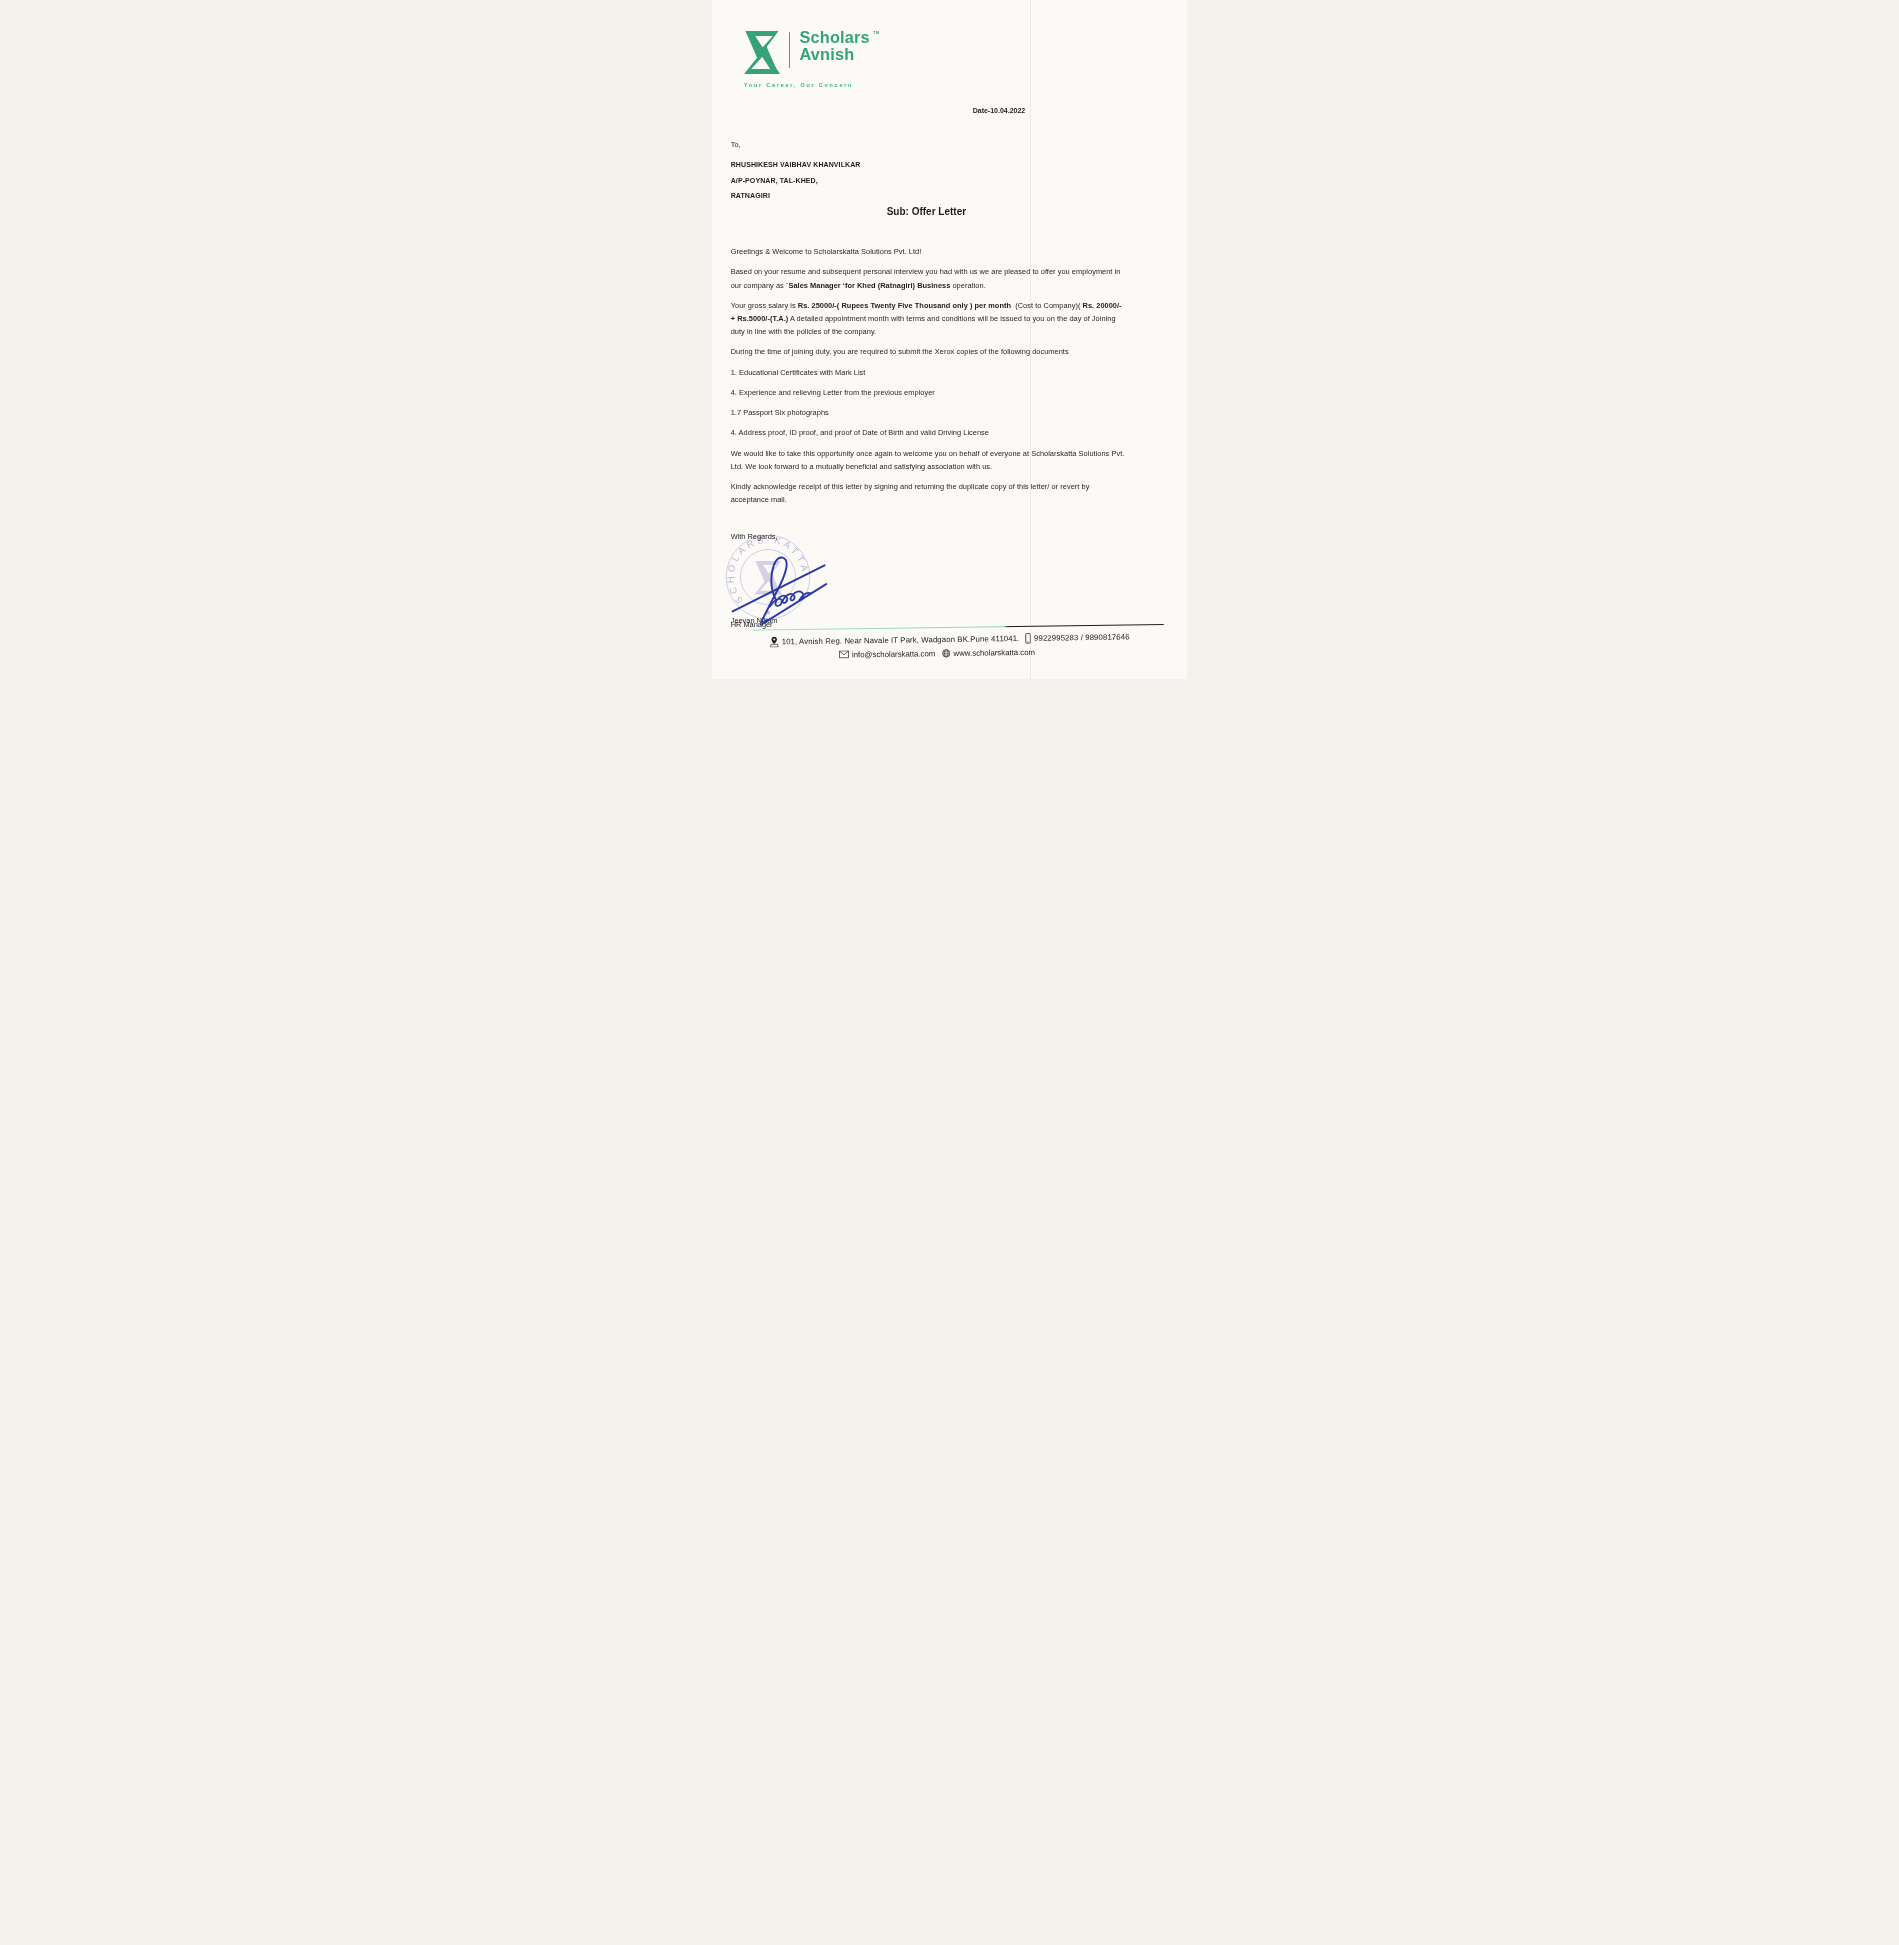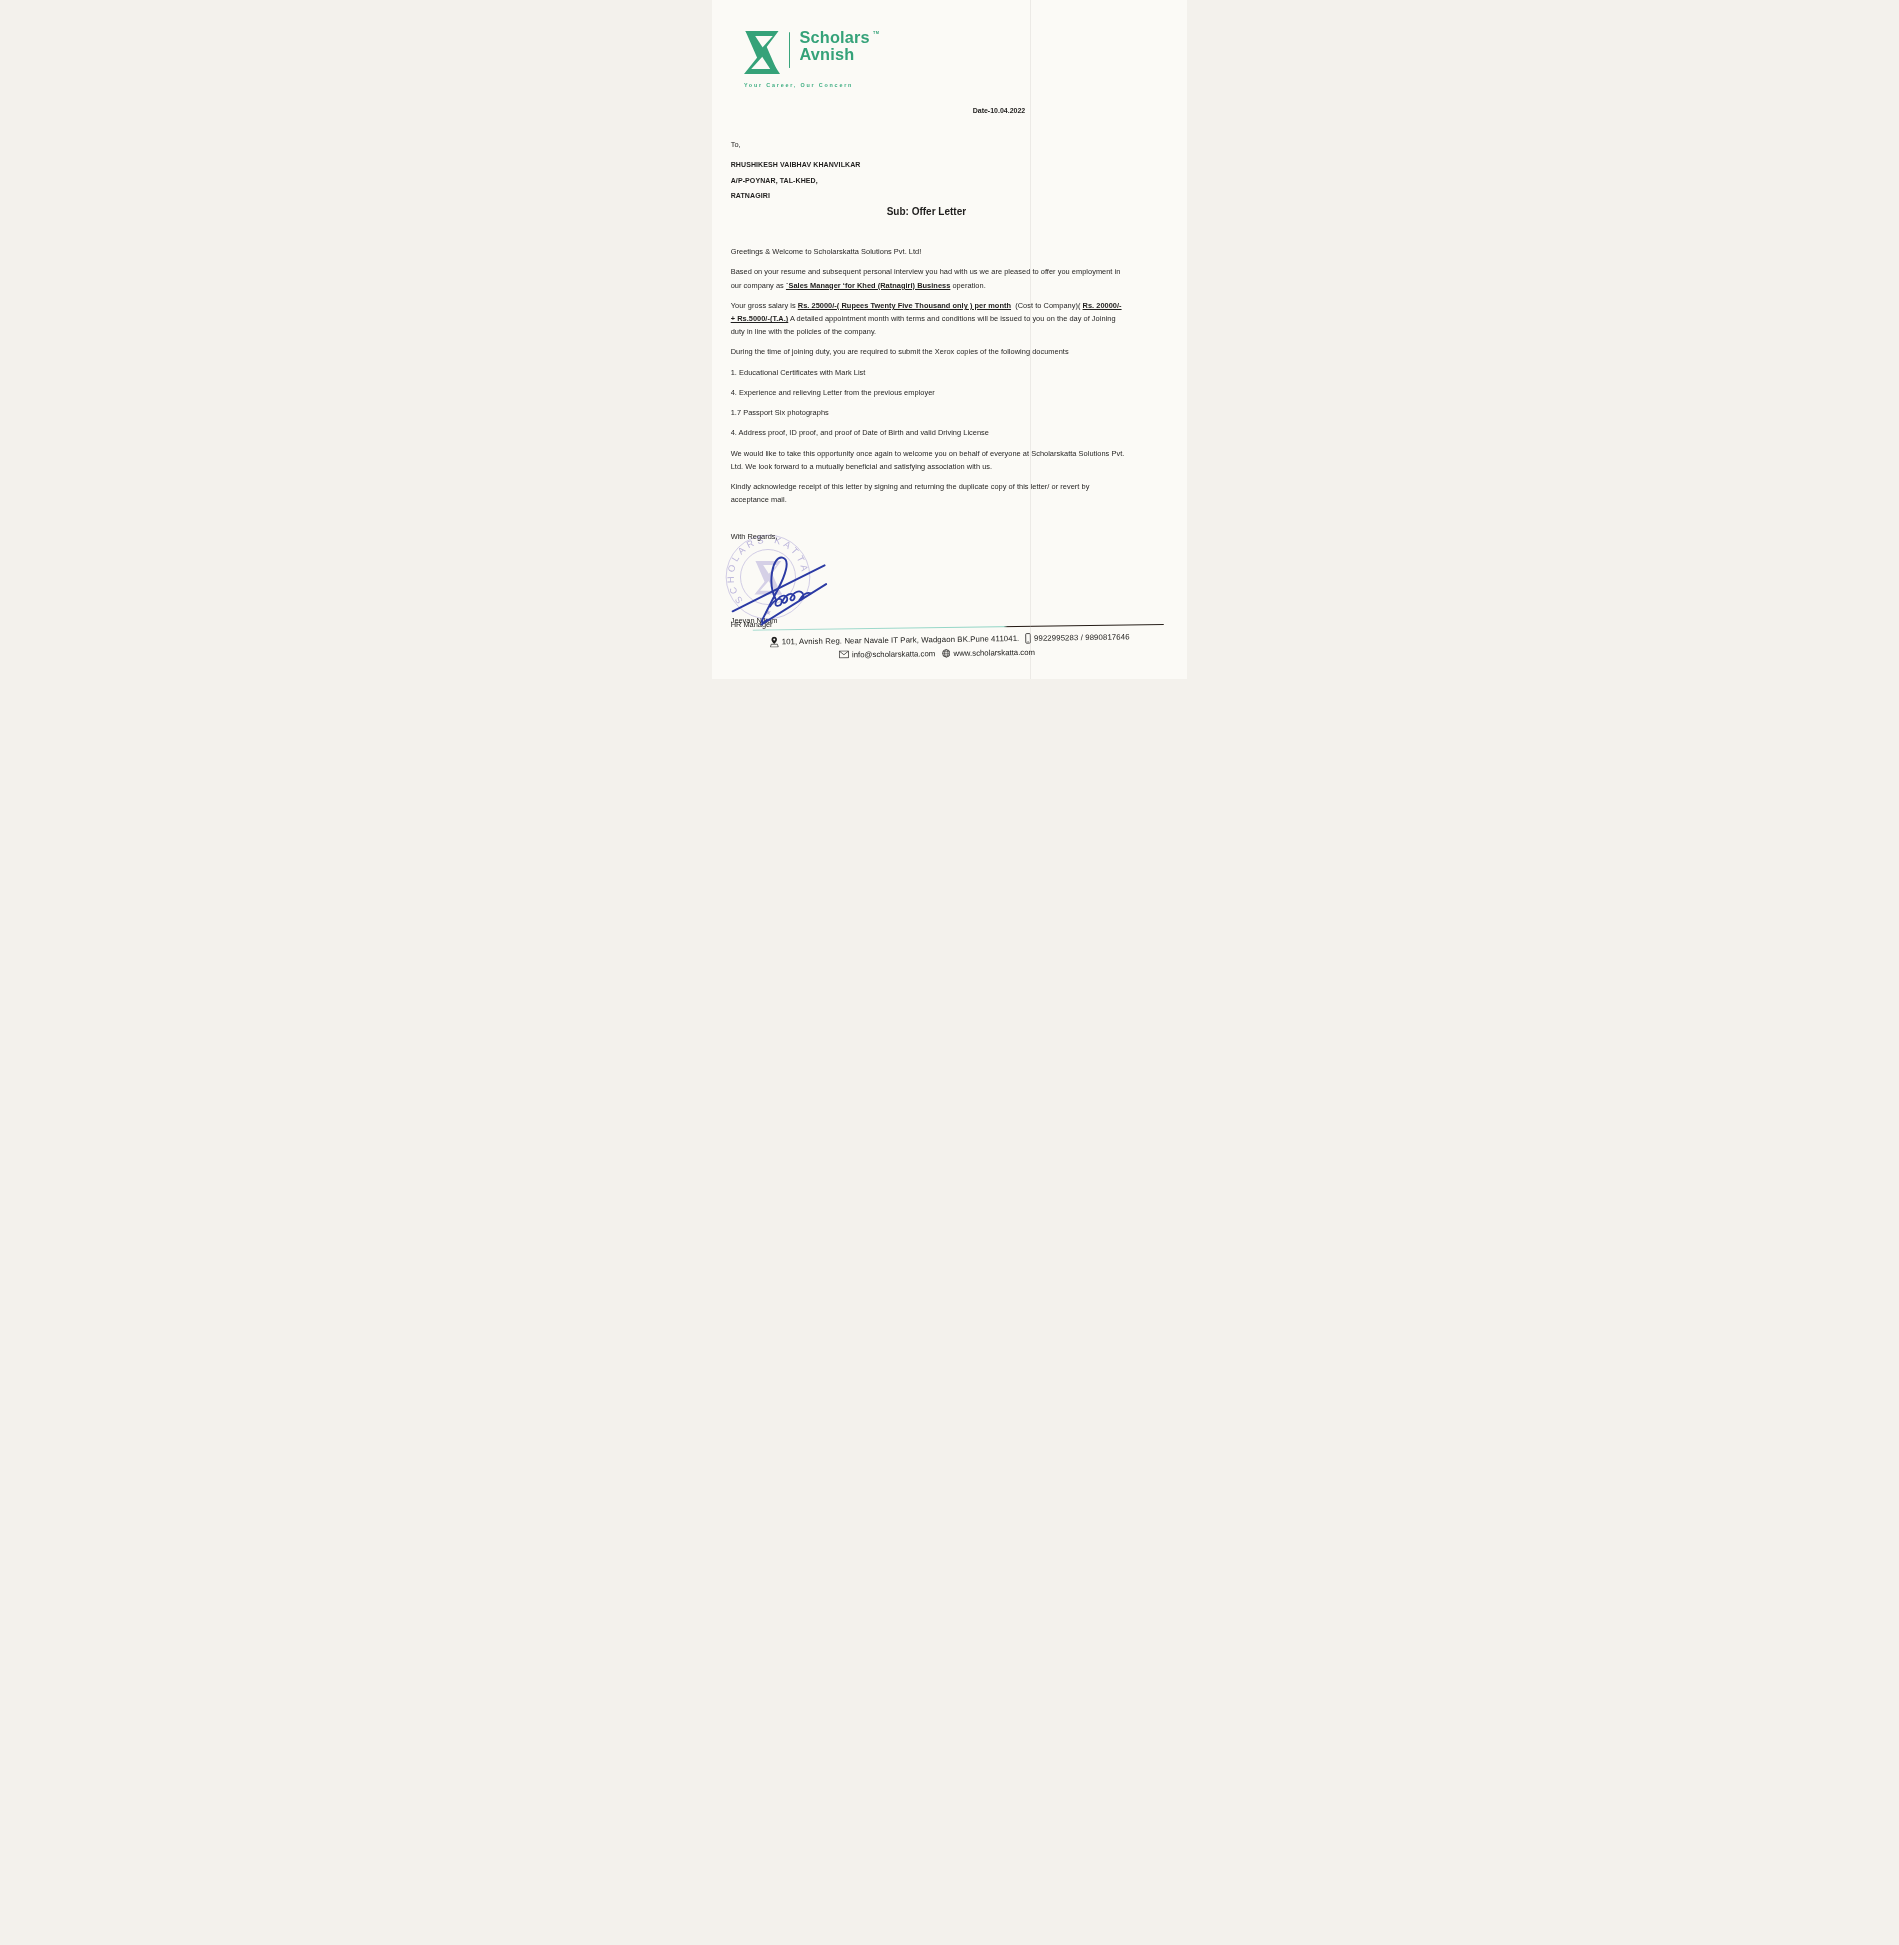--- a/index.html
+++ b/index.html
@@ -34,21 +34,21 @@
   
   .date-line{margin:17px 0 0 242px;font-size:7px;font-weight:700;line-height:11.7px;}
   .salutation{margin-top:22px;font-size:7.4px;line-height:11.7px;}
   .recipient{margin-top:6.6px;font-weight:700;font-size:7px;line-height:15.6px;letter-spacing:0.1px;}
   .subject{margin:1.6px 0 0 156px;font-size:10px;font-weight:700;line-height:11.7px;}
   .para{
     margin:7px 0 0 0;font-size:7.4px;line-height:13.2px;
     white-space:pre-wrap;letter-spacing:0.04px;
   }
   .para.first{margin-top:28px;}
-  .para .b{font-weight:700;text-decoration:underline;}
+  .para .b{font-weight:700;}
 
   
   .sig-area{position:relative;margin-top:25px;height:117px;}
   .closing{position:relative;z-index:2;font-size:7.4px;line-height:11.7px;}
   .stamp{position:absolute;left:-5.4px;top:1.6px;z-index:1;opacity:.85;}
   .signature{position:absolute;left:-2.3px;top:13.2px;z-index:3;}
   .sig-name{position:absolute;top:84px;left:0;font-size:7.4px;line-height:11.7px;z-index:2;}
   .sig-title{position:absolute;top:88px;left:0;font-size:7.4px;line-height:11.7px;}
 
   

